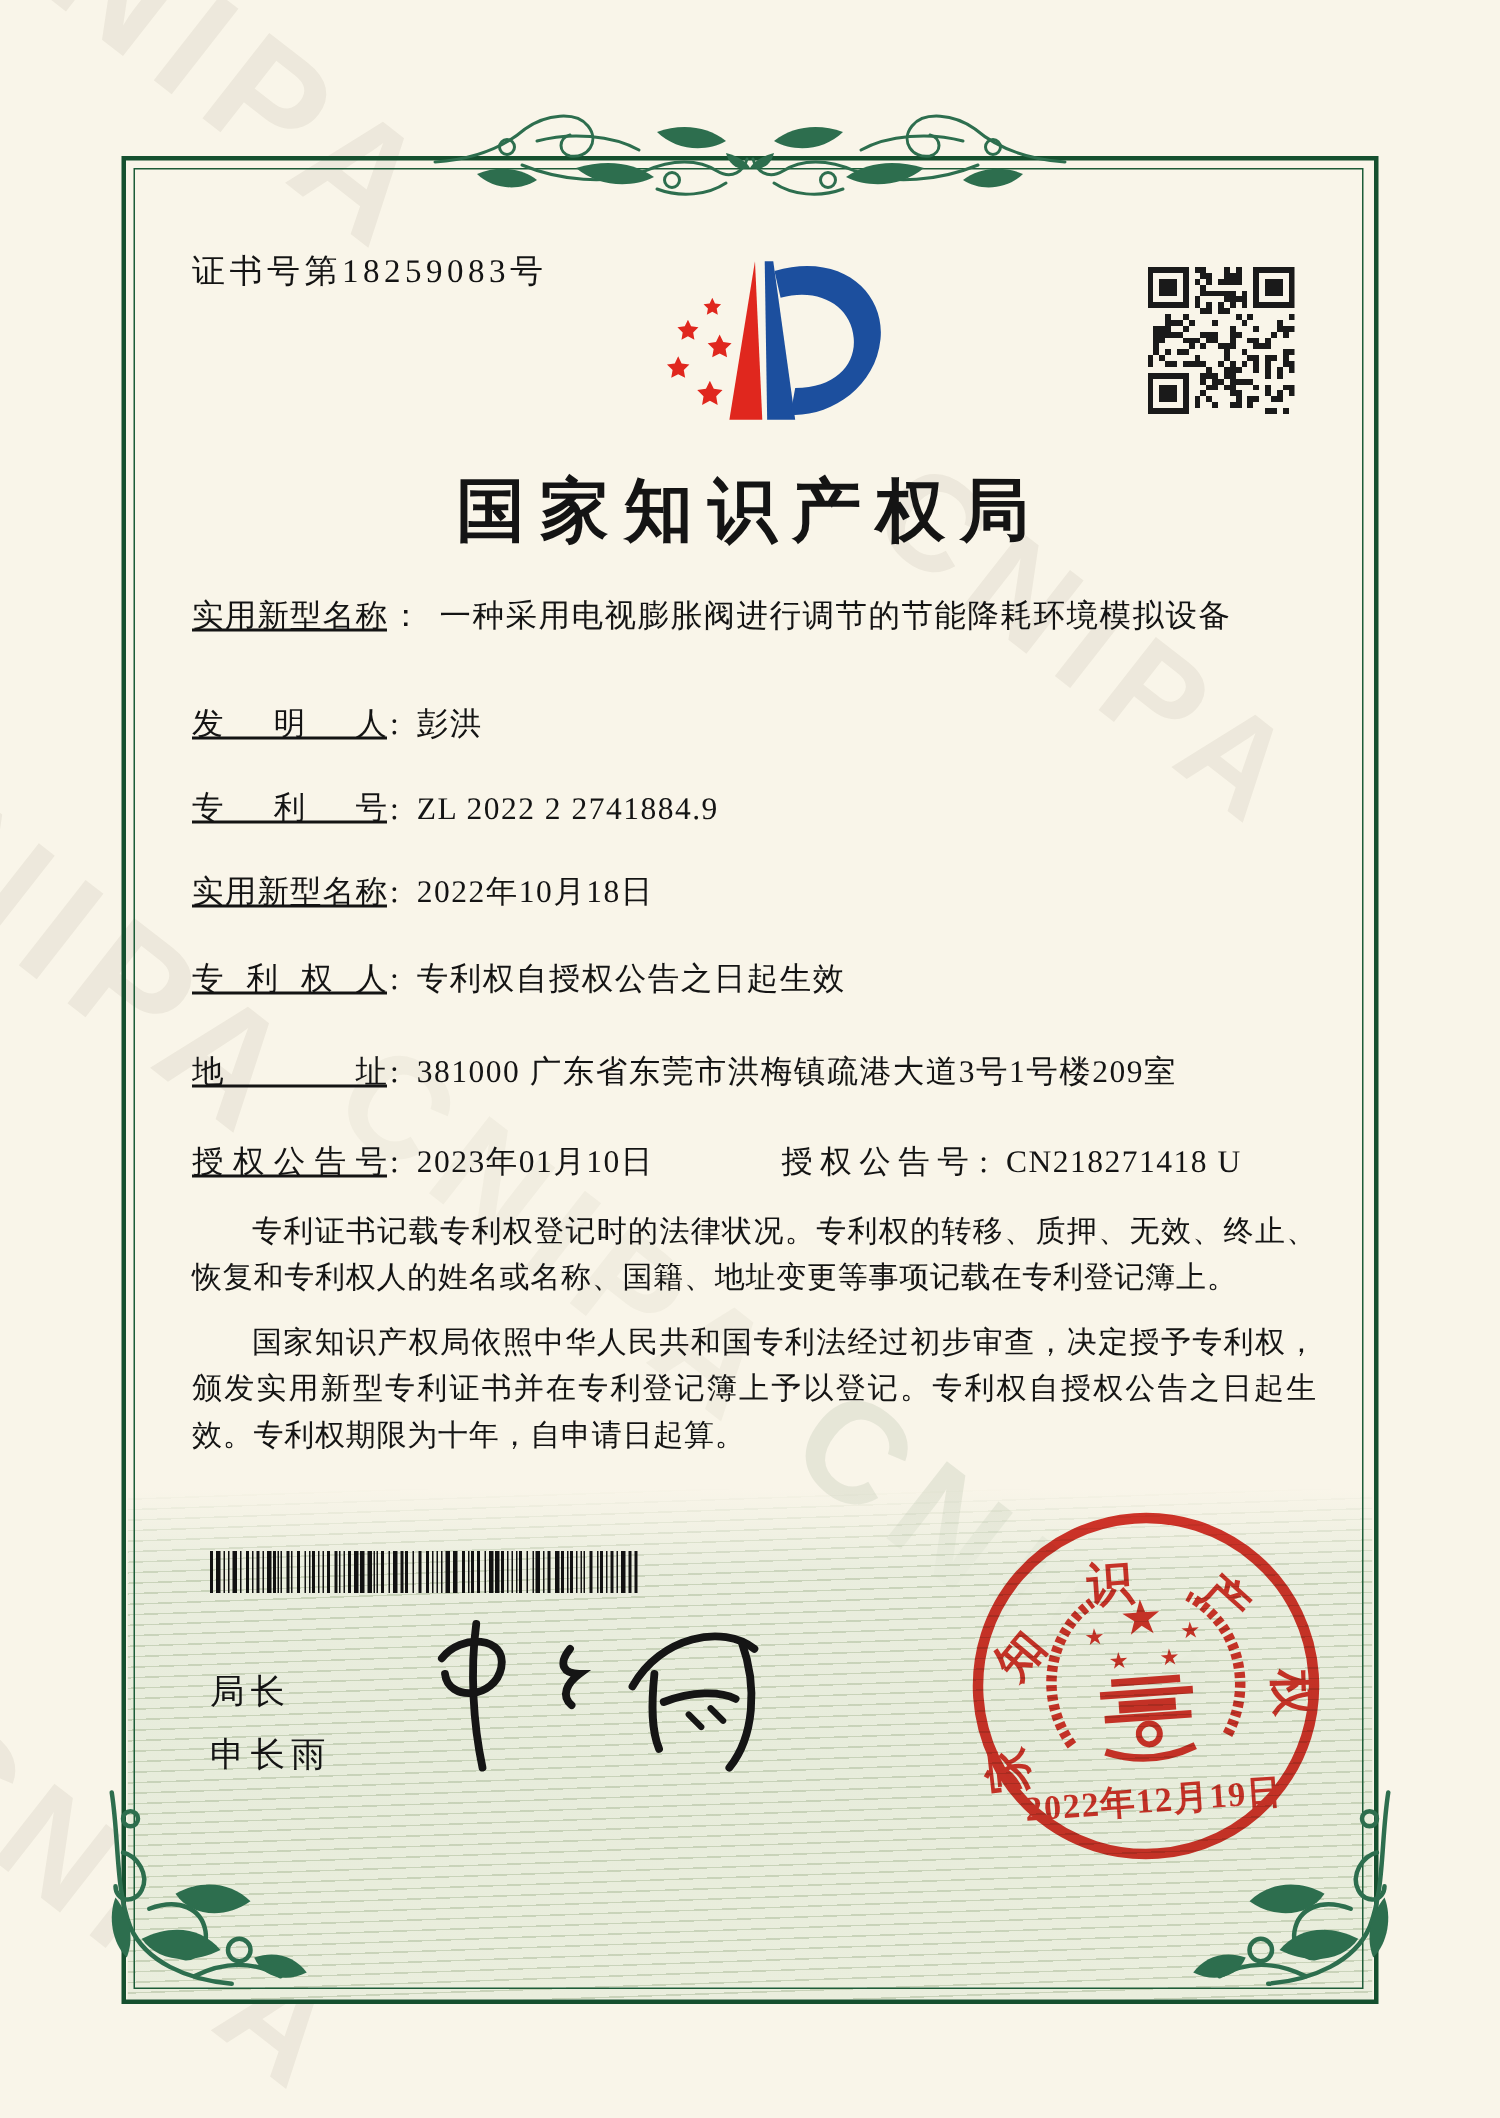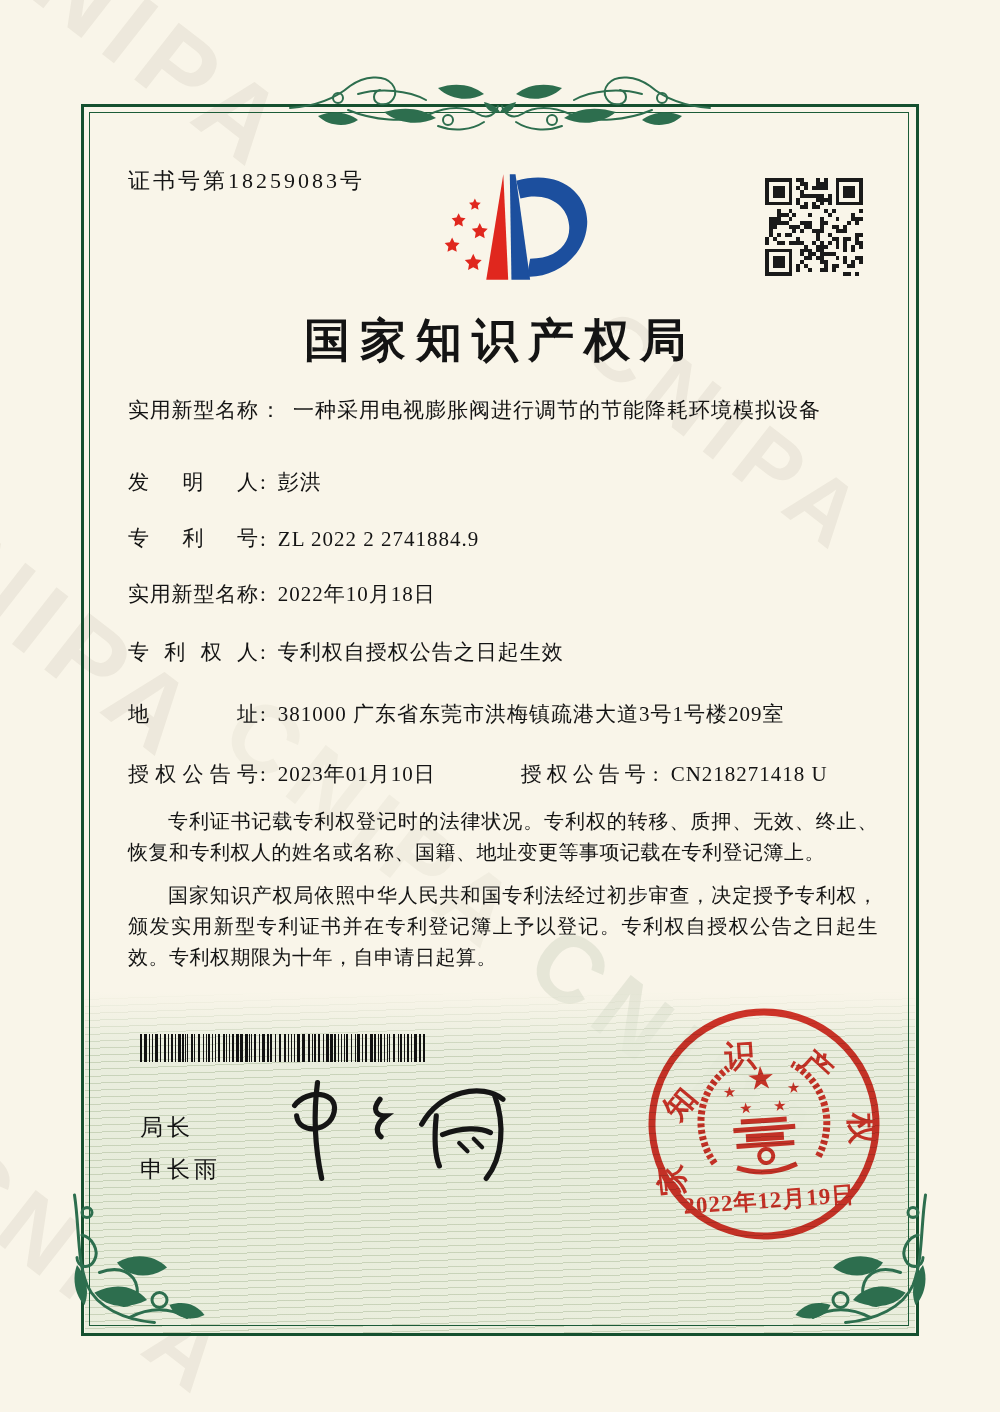--- a/index.html
+++ b/index.html
@@ -25,21 +25,21 @@
   .orn{position:absolute;z-index:4;}
   
   .certno{position:absolute;left:128px;top:166px;font-size:22px;letter-spacing:3px;z-index:5;}
   .logo{position:absolute;left:405px;top:158px;width:195px;height:138px;z-index:5;}
   .qr{position:absolute;left:765px;top:178px;width:98px;height:98px;z-index:5;}
   .title{position:absolute;left:0;top:310px;width:100%;text-align:center;font-size:46px;
          font-weight:bold;letter-spacing:10px;z-index:5;}
   
   .fields{position:absolute;left:128px;top:0;width:770px;z-index:5;}
   .frow{position:absolute;left:0;white-space:nowrap;font-size:21px;}
-  .flabel{display:inline-block;width:130px;text-align:justify;text-align-last:justify;vertical-align:bottom;}
+  .flabel{display:inline-block;width:130px;text-align:justify;text-align-last:justify;vertical-align:bottom;text-decoration:underline;}
   .fcolon{display:inline-block;margin:0 12px 0 2px;}
   .fvalue{letter-spacing:1px;}
   .r1{top:396px;} .r2{top:468px;} .r3{top:524px;} .r4{top:580px;}
   .r5{top:638px;} .r6{top:700px;} .r7{top:760px;}
   .grant2{margin-left:62px;}
   
   .paras{position:absolute;left:128px;top:806px;width:750px;z-index:5;}
   .paras p{margin:0 0 12px 0;font-size:20px;line-height:31px;text-indent:2em;
            letter-spacing:.5px;text-align:justify;}
   

